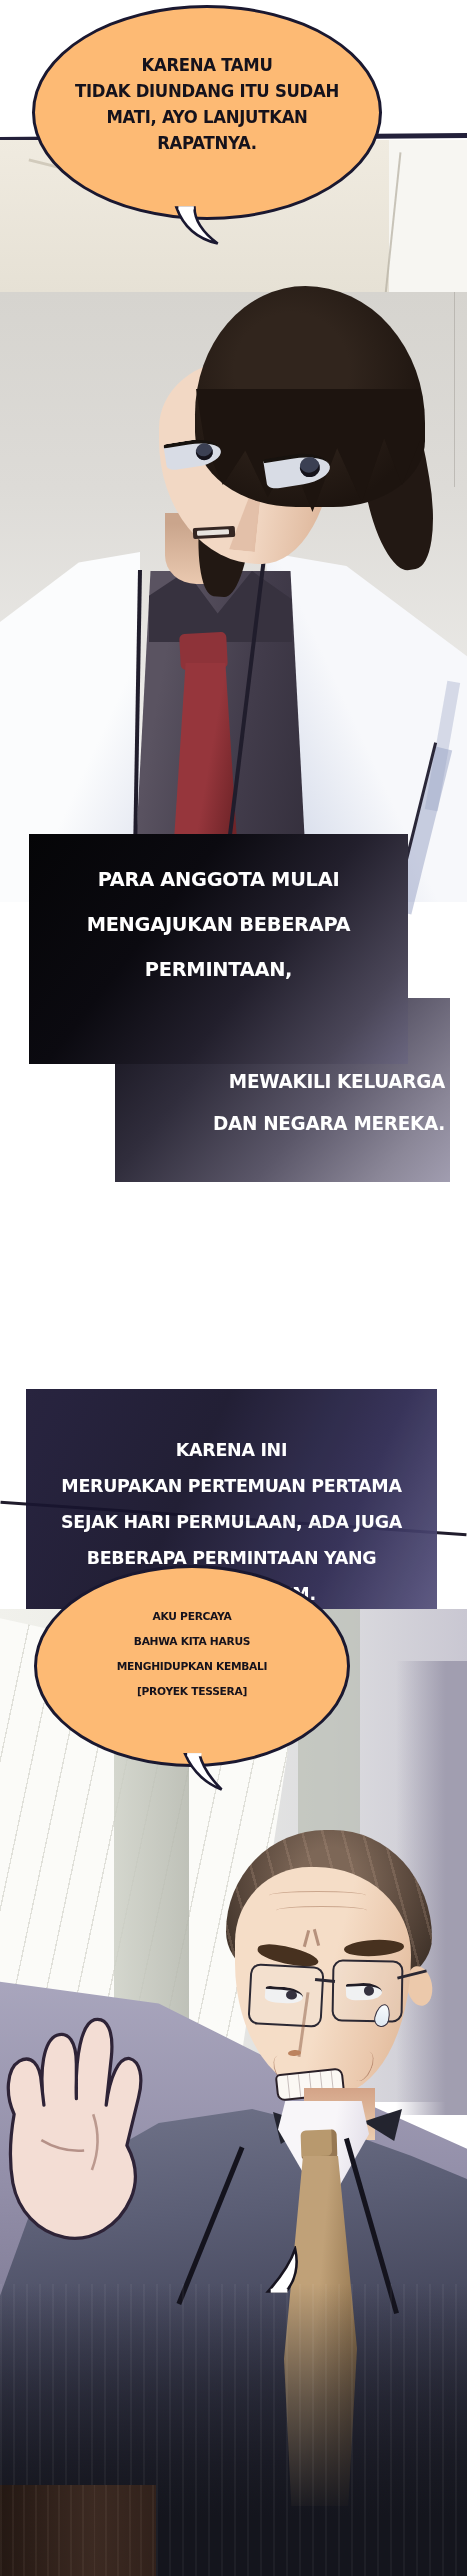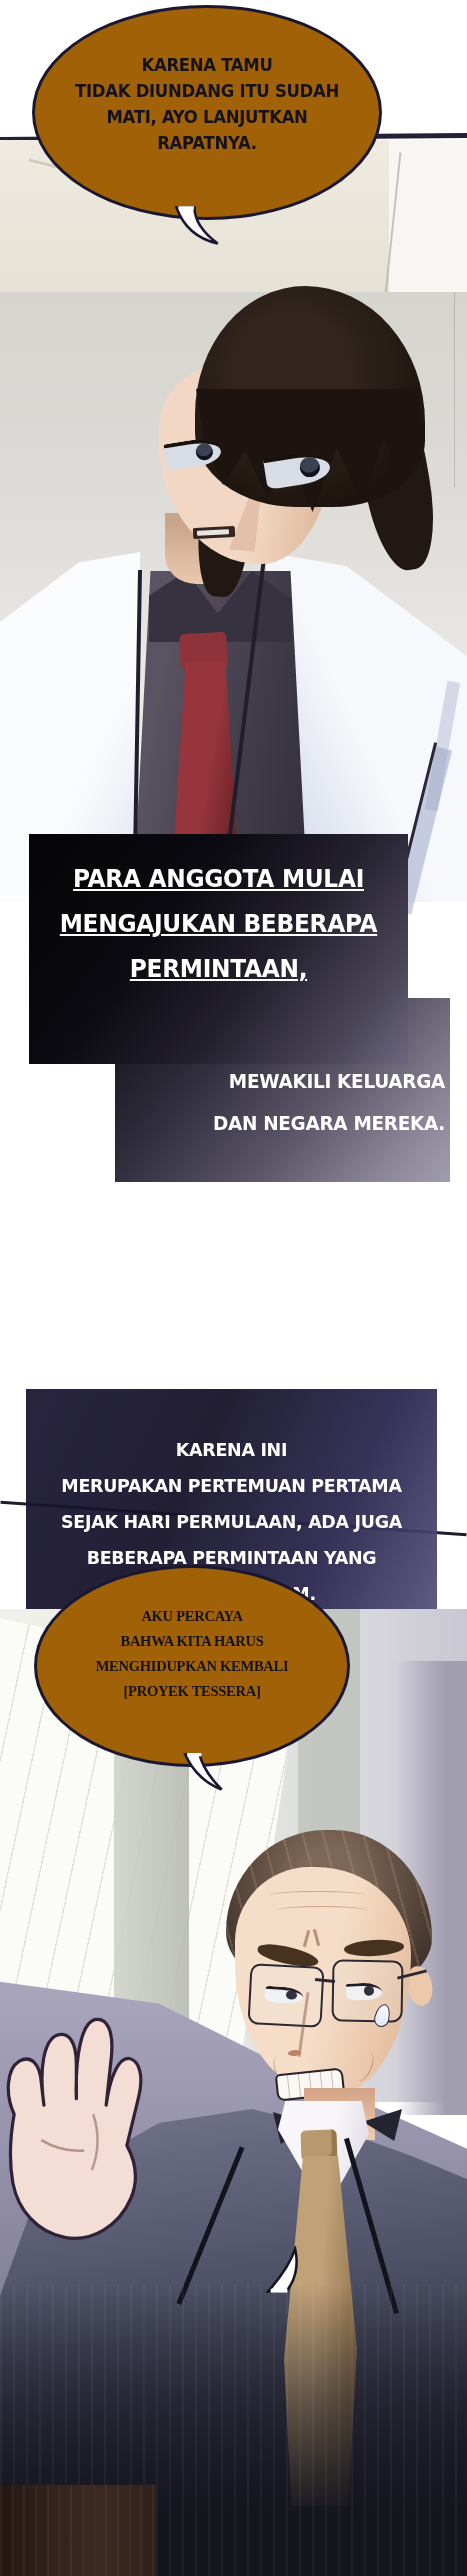--- a/index.html
+++ b/index.html
@@ -2,26 +2,26 @@
 <html style="font-size:10.4px"><head>
 <meta charset="utf-8">
 <style>
   html,body{margin:0;padding:0;background:#ffffff;}
   #page{position:relative;width:467px;height:2576px;margin:0 auto;overflow:hidden;background:#ffffff;
         font-family:"DejaVu Sans",sans-serif;}
   .abs{position:absolute;}
   .txt{font-weight:700;text-align:center;letter-spacing:-0.3px;color:#15121c;}
   .txt div{transform:scaleX(.97);}
   .t-top{font-size:17px;line-height:26px;}
-  .t-a{font-size:24px;line-height:45px;color:#ffffff;text-decoration:underline;}
+  .t-a{font-size:20px;line-height:45px;color:#ffffff;}
   .t-b{font-size:19px;line-height:42px;color:#ffffff;}
   .t-c{font-size:18px;line-height:36px;color:#ffffff;}
-  .t-r{font-size:15px;line-height:25px;font-family:Liberation Serif, serif;}
+  .t-r{font-size:11px;line-height:25px;}
   .t-bot{font-size:18px;line-height:37px;}
-  .bubble{background:#a16207;border:3.2px solid #1a1830;border-radius:50%;}
+  .bubble{background:#fdba74;border:3.2px solid #1a1830;border-radius:50%;}
 </style>
 </head>
 <body>
 
 <div id="page">
 
   <div class="abs" style="left:0;top:135px;width:467px;height:4.5px;background:#23203a;transform:rotate(-0.5deg);"></div>
   <div class="abs" style="left:0;top:140px;width:467px;height:152px;background:linear-gradient(180deg,#f0ebe0,#e6e1d5);"></div>
   <div class="abs" style="left:389px;top:140px;width:78px;height:152px;background:#f7f6f2;"></div>
   <div class="abs" style="left:26px;top:182px;width:195px;height:2.6px;background:rgba(190,182,165,.6);transform:rotate(14deg);"></div>

